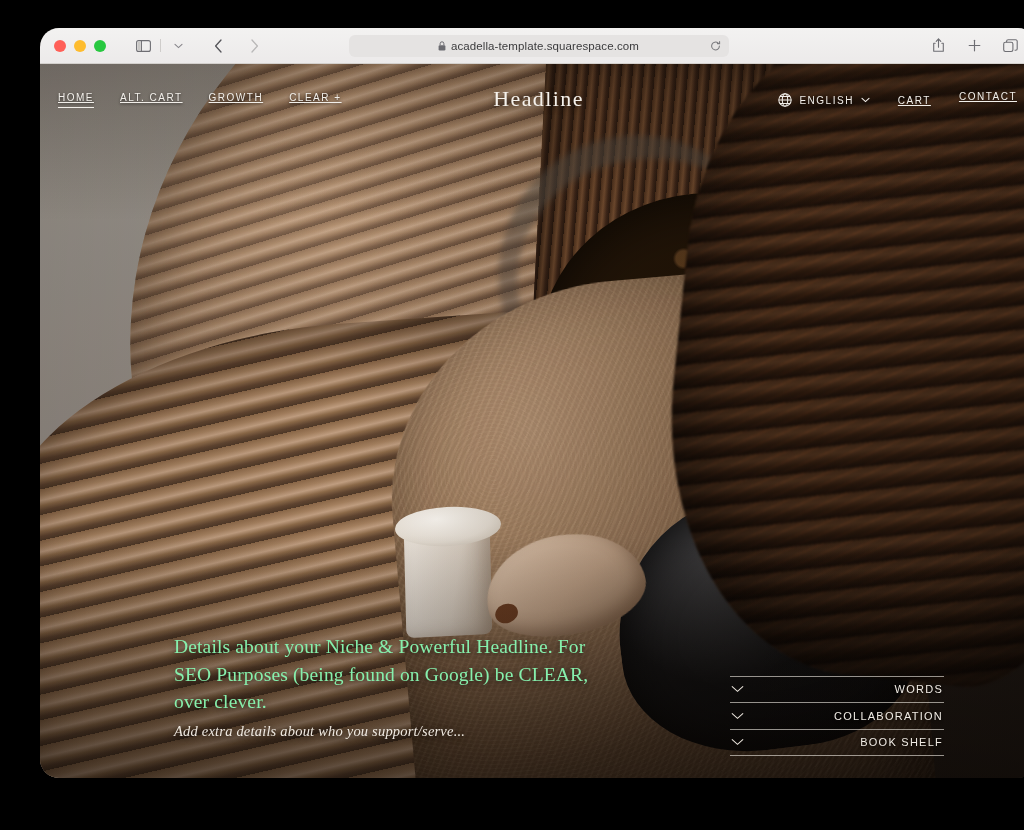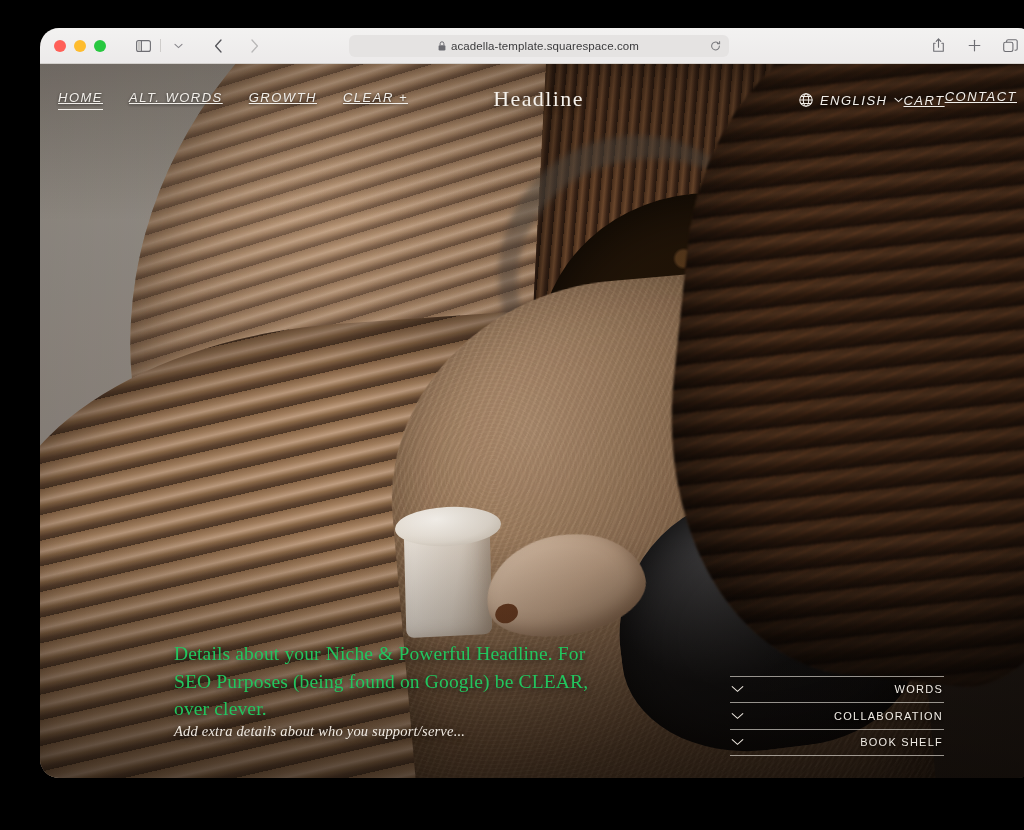--- a/index.html
+++ b/index.html
@@ -342,72 +342,73 @@
     height: 72px;
     display: flex;
     align-items: center;
     padding: 0 20px 0 18px;
     z-index: 5;
   }
 
   .nav-left { display: flex; align-items: flex-start; gap: 26px; }
   .nav-link {
     color: #f2efea;
-    font-size: 13px;
+    font-size: 10px;
     letter-spacing: 1.5px;
     text-shadow: 0 1px 3px rgba(0,0,0,0.6);
     white-space: nowrap;
     padding-bottom: 4px;
-    font-style: italic;
   }
   .nav-link.active { border-bottom: 1.5px solid #f2efea; }
 
   .brand {
     position: absolute;
     left: 50%;
     top: 22px;
     transform: translateX(-50%);
     font-family: "Liberation Serif", serif;
     color: #f6f2ec;
     font-size: 22px;
     letter-spacing: 1.4px;
     text-shadow: 0 2px 6px rgba(0,0,0,0.55);
   }
 
   .nav-right {
     margin-left: auto;
     display: flex;
     align-items: center;
+    gap: 28px;
   }
   .lang {
     display: flex;
     align-items: center;
     gap: 7px;
     color: #f2efea;
   }
   .globe-icon { display: flex; color: #f2efea; }
   .chev { display: flex; color: #f2efea; }
 
   
   .hero-copy {
     position: absolute;
     left: 134px;
     bottom: 38px;
     width: 430px;
     z-index: 5;
   }
   .hero-headline {
     font-family: "Liberation Serif", serif;
-    color: #22c55e;
+    color: #86efac;
     font-size: 19.5px;
     line-height: 1.42;
     letter-spacing: 0.15px;
     text-shadow: 0 2px 7px rgba(0,0,0,0.65);
   }
   .hero-sub {
+    margin-top: 7px;
     font-family: "Liberation Serif", serif;
     font-style: italic;
     color: #efe9e1;
     font-size: 14.5px;
     letter-spacing: 0.2px;
     text-shadow: 0 2px 6px rgba(0,0,0,0.7);
   }
 
   
   .accordion {
@@ -538,21 +539,21 @@
       <div class="cup-lid"></div>
       <div class="hand"></div>
       <div class="nail"></div>
       <div class="photo-grade"></div>
     </div>
 
     <div class="site-header">
 
       <div class="nav-left">
         <a class="nav-link active" href="#">HOME</a>
-        <a class="nav-link" href="#">ALT. WORDS</a>
+        <a class="nav-link" href="#">ALT. CART</a>
         <a class="nav-link" href="#">GROWTH</a>
         <a class="nav-link" href="#">CLEAR +</a>
       </div>
 
       <div class="brand">Headline</div>
 
       <div class="nav-right">
         <div class="lang">
           <span class="globe-icon">
             <svg width="14" height="14" viewBox="0 0 14 14" fill="none" stroke="#f2efea" stroke-width="1.05">

